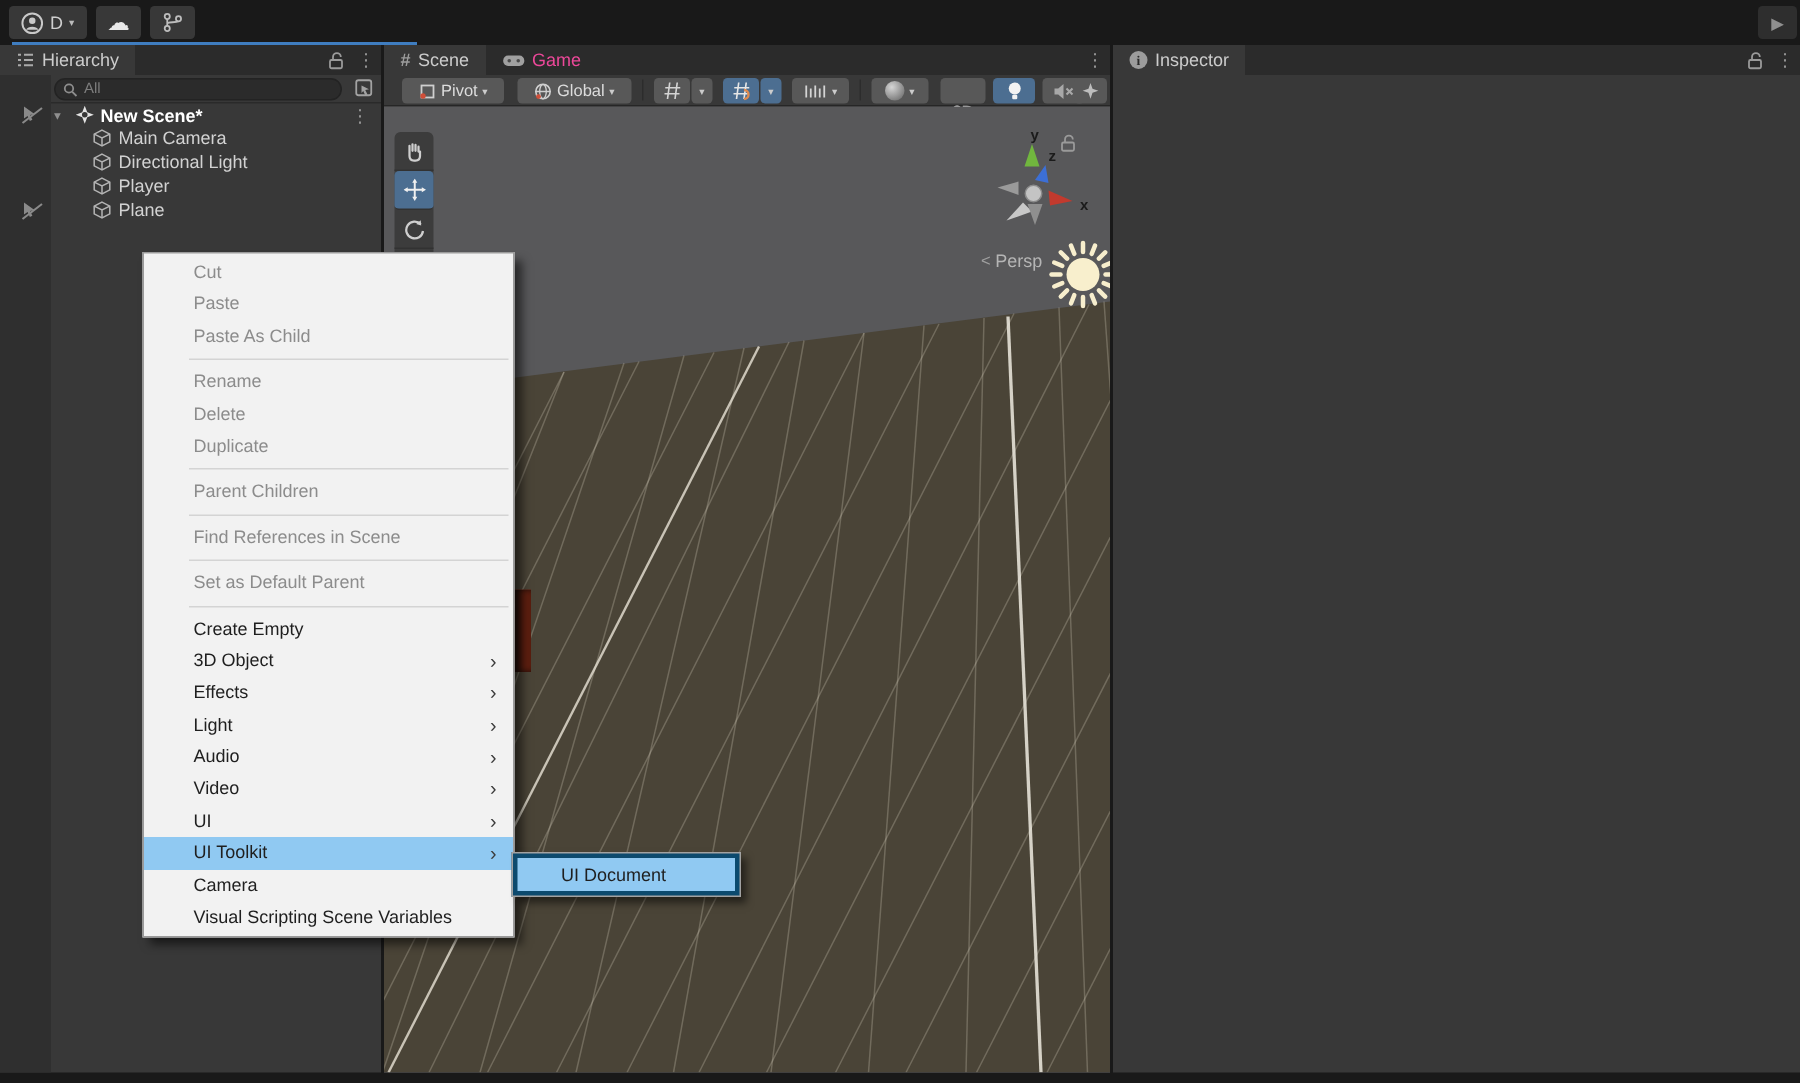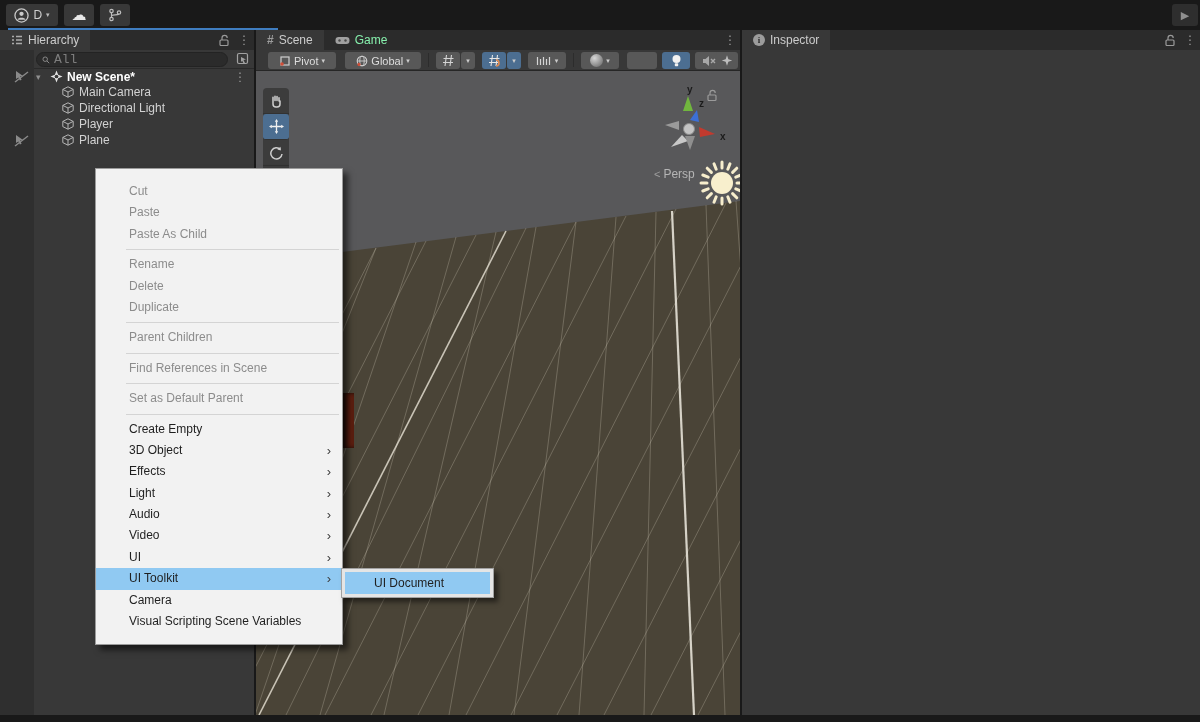--- a/index.html
+++ b/index.html
@@ -14,32 +14,32 @@
   .tb-btn { position:absolute; top:4px; height:22px; background:#383838; border-radius:3px;
             display:flex; align-items:center; justify-content:center; gap:4px; color:#cfcfcf; font-size:12px; }
   .focus-line { position:absolute; left:8px; top:28px; width:270px; height:2px; background:#3f7dc0; }
   
   .panel { position:absolute; top:30px; height:685px; background:#383838; }
   .panel-hierarchy { left:0; width:254px; }
   .panel-scene { left:256px; width:484px; }
   .panel-inspector { left:742px; width:458px; }
   .tabbar { position:relative; height:20px; background:#2b2b2b; display:flex; }
   .tab { height:20px; display:flex; align-items:center; gap:5px; padding:0 11px;
-         color:#86efac; font-size:12px; }
+         color:#ec4899; font-size:12px; }
   .tab.active { background:#383838; color:#cccccc; }
   .tab-right { position:absolute; right:4px; top:0; height:20px; display:flex; align-items:center; gap:8px; color:#9a9a9a; }
   .kebab { font-size:12px; color:#9a9a9a; letter-spacing:0; }
   
   .htoolbar { position:relative; height:19px; background:#383838; border-bottom:1px solid #2a2a2a; }
   .plus-btn { position:absolute; left:5px; top:0; color:#d0d0d0; font-size:14px; line-height:18px; }
   .plus-btn .dd { font-size:8px; color:#aaa; vertical-align:2px; }
   .searchbox { position:absolute; left:36px; top:2px; width:192px; height:15px; background:#2b2b2b;
                border:1px solid #232323; border-radius:8px; display:flex; align-items:center; padding:0 5px; gap:4px; }
-  .searchbox input { flex:1; background:transparent; border:none; outline:none; color:#bbb; font-size:13px;
-                     font-family:Liberation Mono, monospace; }
+  .searchbox input { flex:1; background:transparent; border:none; outline:none; color:#bbb; font-size:10px;
+                     font-family:Liberation Sans, sans-serif; }
   .searchbox input::placeholder { color:#7d7d7d; }
   .picker-btn { position:absolute; right:5px; top:2px; }
   .hgutter { position:absolute; left:0; top:20px; width:34px; height:665px; background:#2f2f2f; }
   .scene-row { position:absolute; left:0; top:38px; width:254px; height:17px; display:flex; align-items:center; }
   .scene-row .name { color:#ffffff; font-weight:bold; font-size:12px; margin-left:4px; }
   .hrow { position:absolute; left:34px; width:220px; height:16px; display:flex; align-items:center; }
   .hrow .lbl { color:#d2d2d2; font-size:12px; margin-left:5px; }
   .gutter-ico { position:absolute; left:14px; }
   .foldout { position:absolute; left:36px; color:#8f8f8f; font-size:9px; }
   
@@ -53,27 +53,27 @@
   .viewport { position:absolute; left:0; top:41px; width:484px; height:644px; background:#58585a; overflow:hidden; }
   .toolcol { position:absolute; left:7px; top:17px; width:26px; background:#3c3c3c; border-radius:4px; z-index:5; }
   .toolcell { width:26px; height:26px; display:flex; align-items:center; justify-content:center; border-bottom:1px solid #323232; }
   .toolcell.on { background:#4c6e91; border-radius:3px; }
   .persp-label { position:absolute; left:398px; top:96px; color:#b5b5b5; font-size:12px; z-index:4; display:flex; gap:3px; align-items:center; }
   .gizmo-lock { position:absolute; left:450px; top:18px; z-index:4; }
   .player-sliver { position:absolute; left:87px; top:322px; width:11px; height:55px; background:#5e1f10; z-index:2;
                    box-shadow:inset 3px 0 4px #1a0d08; }
   
   .ctx-menu { position:absolute; left:95px; top:168px; width:248px; background:#f2f2f2;
-              border:1px solid #9b9b9b; box-shadow:5px 5px 6px rgba(0,0,0,0.55); padding:12px 0; z-index:60; }
+              border:1px solid #9b9b9b; box-shadow:5px 5px 6px rgba(0,0,0,0.55); padding:2px 0; z-index:60; }
   .mi { height:21.4px; line-height:21.4px; padding-left:33px; font-size:12px; color:#1f1f1f; position:relative; }
   .mi.disabled { color:#8c8c8c; }
   .mi.hl { background:#90c9f2; }
   .mi .arrow { position:absolute; right:11px; top:0; color:#3c3c3c; font-size:13px; }
   .msep { height:1px; background:#d4d4d4; margin:4px 3px 4px 30px; }
-  .submenu { position:absolute; left:341px; top:568px; width:153px; background:#e5e5e5;
+  .submenu { position:absolute; left:341px; top:568px; width:153px; background:#0c4a6e;
              border:1px solid #a2a2a2; box-shadow:4px 4px 5px rgba(0,0,0,0.5); padding:3px; z-index:70; }
   .submenu .mi { height:22px; line-height:22px; padding-left:29px; }
   
   svg { display:block; }
   .ico { flex:0 0 auto; }
 </style>
 </head>
 <body>
 
 <div id="app">

